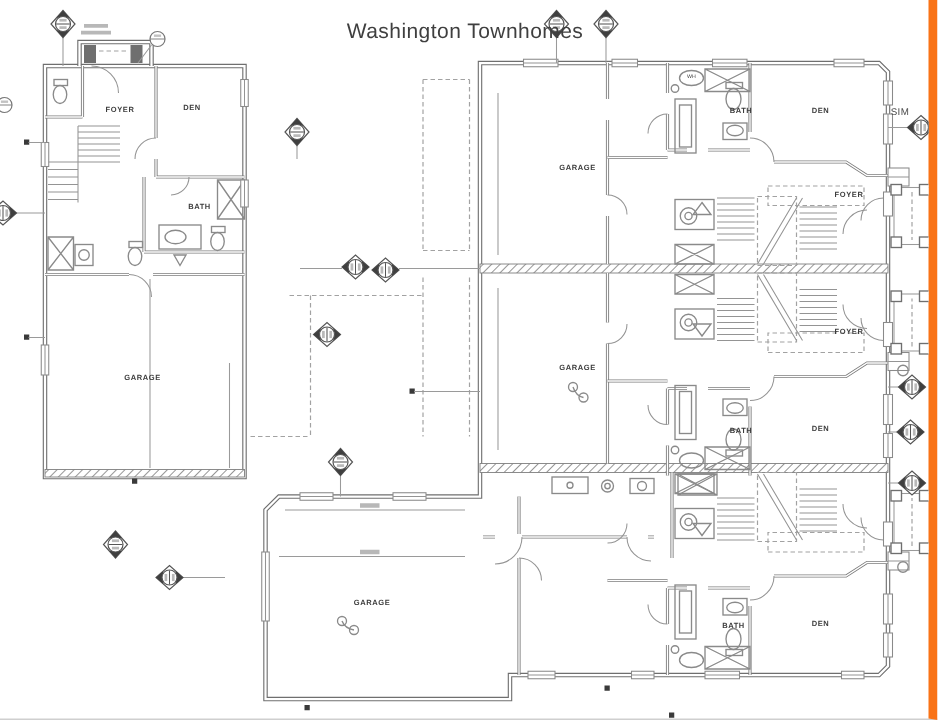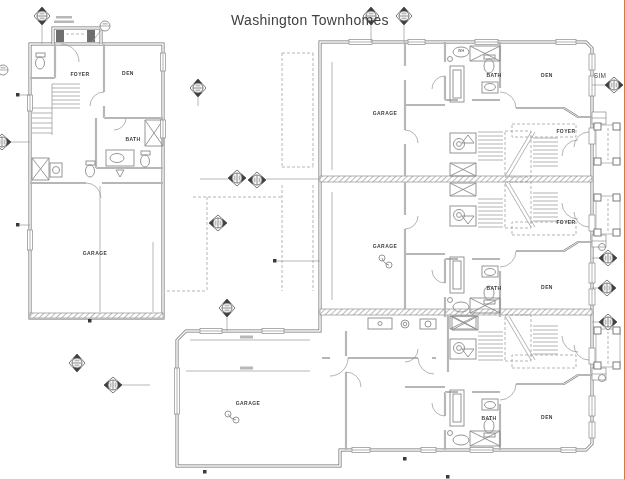--- a/index.html
+++ b/index.html
@@ -1,19 +1,19 @@
 <!DOCTYPE html>
 <html><head>
 <meta charset="utf-8">
 <style>
   html,body{margin:0;padding:0;background:#ffffff;}
   .sheet{
     position:relative;width:625px;height:480px;overflow:hidden;
     background:#fff;box-sizing:border-box;
-    border-right:1px solid #f97316;border-bottom:1px solid #cfcfcf;
+    border-right:6px solid #f97316;border-bottom:1px solid #cfcfcf;
     font-family:"Liberation Sans",sans-serif;
   }
   svg{position:absolute;left:0;top:0;}
   
   .dw{stroke:#6f6f6f;stroke-width:3;fill:none;stroke-linejoin:miter;}
   .dwi{stroke:#ffffff;stroke-width:1.5;fill:none;stroke-linejoin:miter;}
   .dw.t{stroke:#7c7c7c;stroke-width:2.1;}
   .dwi.t{stroke-width:0.9;}
   .tl{stroke:#949494;stroke-width:.7;fill:none;}
   .fx{stroke:#8a8a8a;stroke-width:.9;fill:none;}

